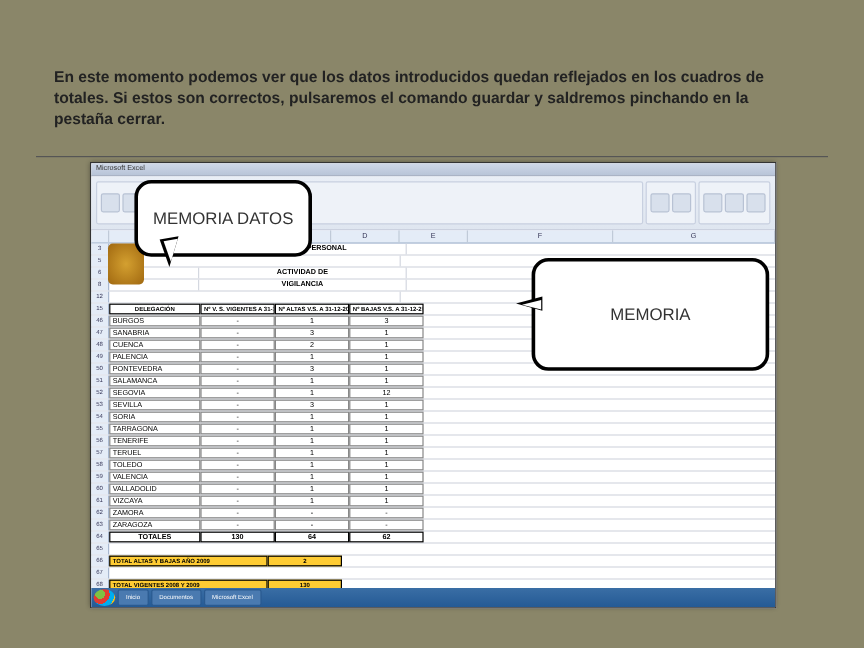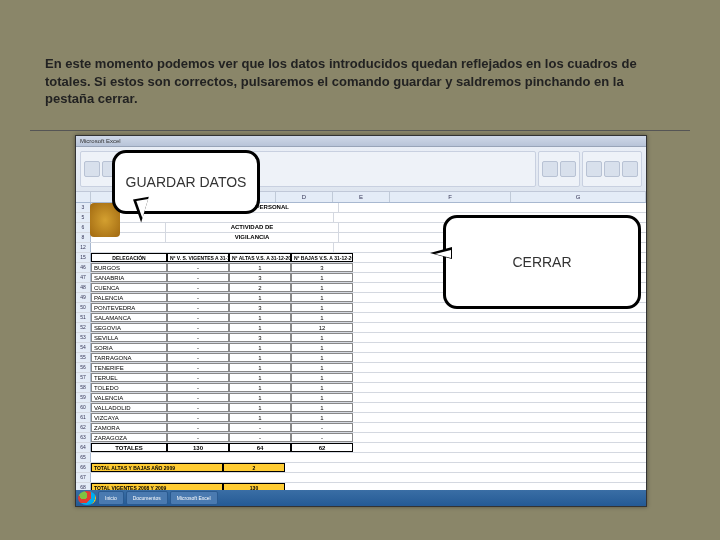--- a/index.html
+++ b/index.html
@@ -477,16 +477,16 @@
     </div>
   </div>
   <div class="taskbar">
     <div class="start"></div>
     <div class="task">Inicio</div>
     <div class="task">Documentos</div>
     <div class="task">Microsoft Excel</div>
   </div>
 </div>
 
-<div class="callout g">GUARDAR DATOS</div>
+<div class="callout g">MEMORIA DATOS</div>
 <div class="tail g"></div>
-<div class="callout c">CERRAR</div>
+<div class="callout c">MEMORIA</div>
 <div class="tail c"></div>
 
 </body></html>

